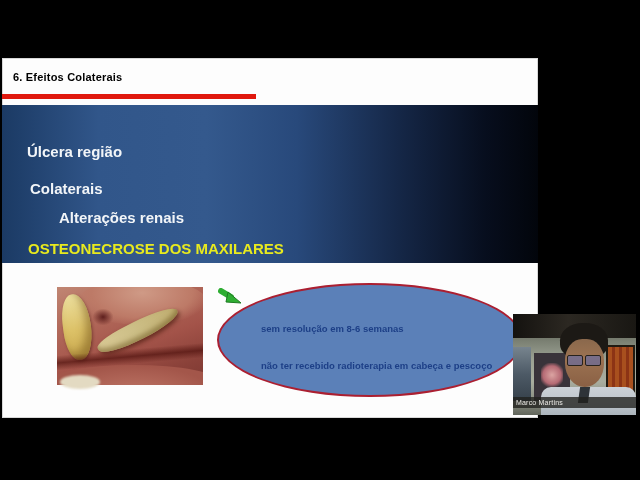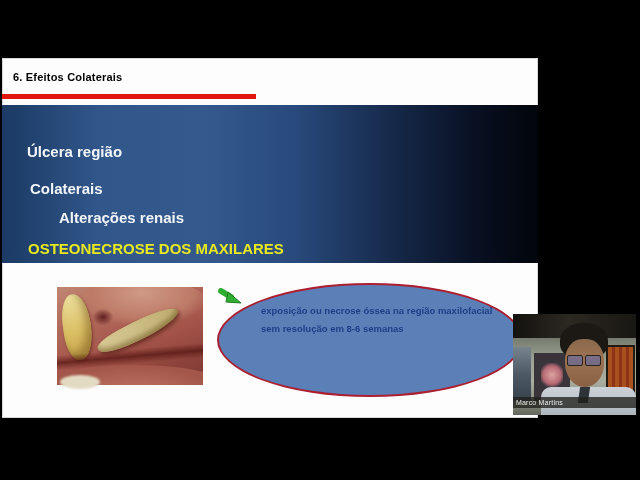--- a/index.html
+++ b/index.html
@@ -128,22 +128,22 @@
       <div class="lip"></div>
     </div>
     <div class="photo-tab"></div>
 
     <svg class="arrow" width="28" height="22" viewBox="0 0 28 22">
       <path d="M3 3 L13 9" stroke="#2fae33" stroke-width="6" stroke-linecap="round"></path>
       <path d="M10 4 L23 15 L8 14 Z" fill="#2fae33" stroke="#1d7a22" stroke-width="1"></path>
     </svg>
 
     <div class="callout">
-      <div class="line cl0">exposição ou necrose óssea na região maxilofacial</div>
       <div class="line cl1">sem resolução em 8-6 semanas</div>
+      <div class="line cl3">não ter recebido radioterapia em cabeça e pescoço</div>
     </div>
   </div>
 
   <div class="webcam">
     <div class="cam-wall"></div>
     <div class="cam-ceiling"></div>
     <div class="cam-poster-left"></div>
     <div class="cam-picture-center"></div>
     <div class="cam-poster-right"></div>
     <div class="cam-shirt"></div>

